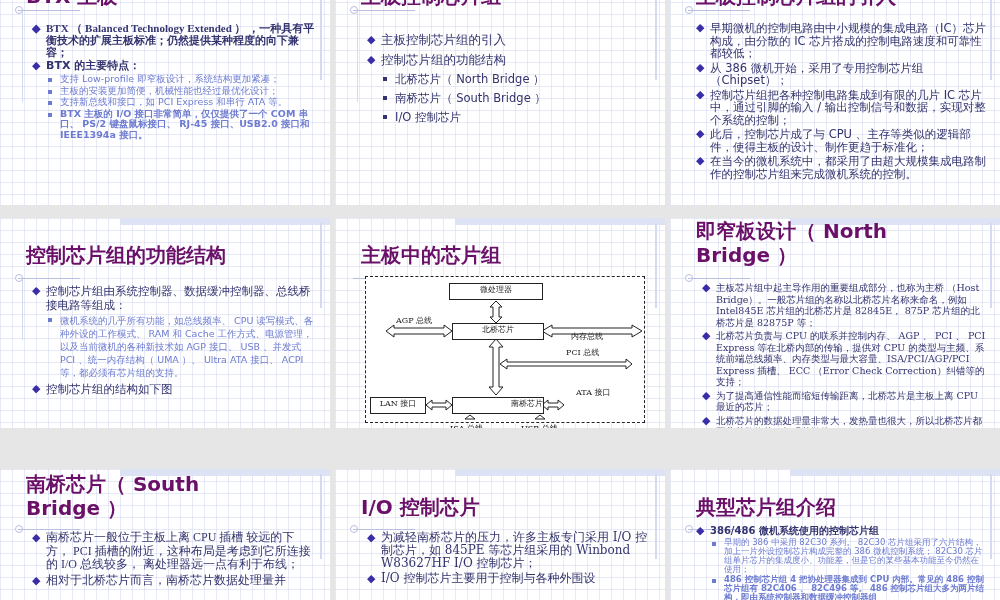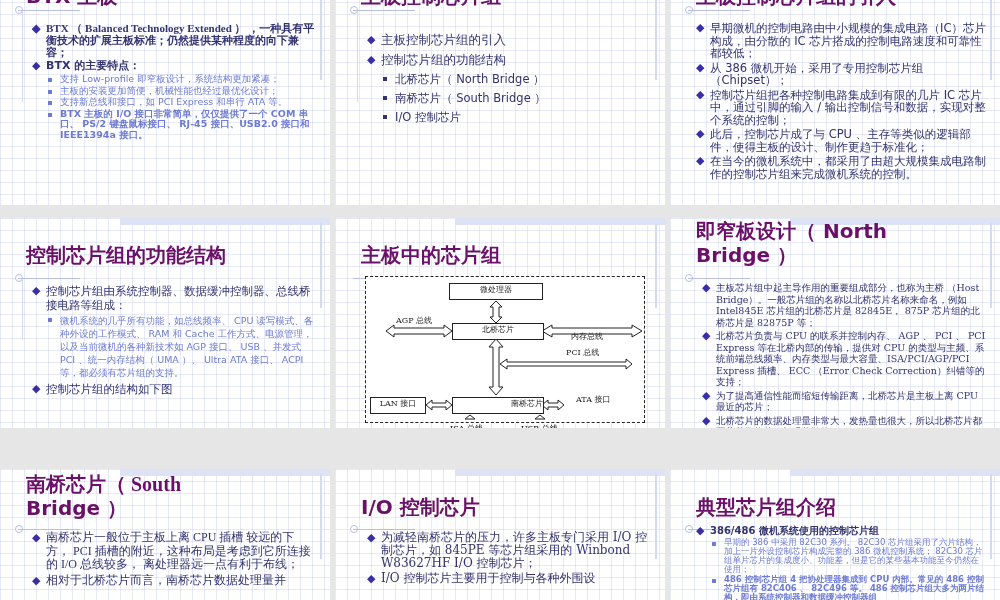--- a/index.html
+++ b/index.html
@@ -168,21 +168,21 @@
         <path d="M174 138 L169 142 L179 142 Z"></path>
       </g>
     </svg>
     <div class="dbox" style="left:83px;top:6px;width:92px;height:15px;">微处理器</div>
     <div class="dbox" style="left:86px;top:46px;width:90px;height:15px;">北桥芯片</div>
     <div class="dbox" style="left:86px;top:120px;width:90px;height:15px;text-align:right;">南桥芯片</div>
     <div class="dbox" style="left:4px;top:120px;width:54px;height:15px;">LAN 接口</div>
     <div class="dlabel" style="left:30px;top:38px;">AGP 总线</div>
     <div class="dlabel" style="left:205px;top:38px;margin-top:16px;">内存总线</div>
     <div class="dlabel" style="left:200px;top:70px;">PCI 总线</div>
-    <div class="dlabel" style="left:210px;top:117px;">ATA 接口</div>
+    <div class="dlabel" style="left:210px;top:110px;">ATA 接口</div>
   </div>
   <div class="dlabel" style="position:absolute;left:115px;top:205px;font-family:'DejaVu Serif',serif;font-size:8px;">ISA 总线</div>
   <div class="dlabel" style="position:absolute;left:186px;top:205px;font-family:'DejaVu Serif',serif;font-size:8px;">USB 总线</div>
 </div>
 
 <div class="slide" style="left:670px;top:218px;">
   <div class="topband"></div>
   <div class="vline"></div>
   <div class="rule-dot"></div>
   <div class="rule"></div>
@@ -194,21 +194,21 @@
     <div class="b1">为了提高通信性能而缩短传输距离，北桥芯片是主板上离 CPU 最近的芯片；</div>
     <div class="b1">北桥芯片的数据处理量非常大，发热量也很大，所以北桥芯片都覆盖着散热片，加强其散热。</div>
   </div>
 </div>
 
 <div class="slide" style="left:0;top:469px;height:131px;">
   <div class="topband"></div>
   <div class="vline"></div>
   <div class="rule-dot"></div>
   <div class="rule"></div>
-  <div class="title" style="top:4px;font-family:Liberation Serif, serif;">南桥芯片（ South</div>
+  <div class="title" style="top:4px;">南桥芯片（ South</div>
   <div class="title" style="top:28px;">Bridge ）</div>
   <div class="body" style="top:62px;font-size:12px;line-height:13.5px;font-family:Liberation Serif, serif;">
     <div class="b1">南桥芯片一般位于主板上离 CPU 插槽 较远的下方， PCI 插槽的附近，这种布局是考虑到它所连接的 I/O 总线较多， 离处理器远一点有利于布线；</div>
     <div class="b1">相对于北桥芯片而言，南桥芯片数据处理量并</div>
   </div>
 </div>
 
 <div class="slide" style="left:335px;top:469px;height:131px;">
   <div class="topband"></div>
   <div class="vline"></div>

